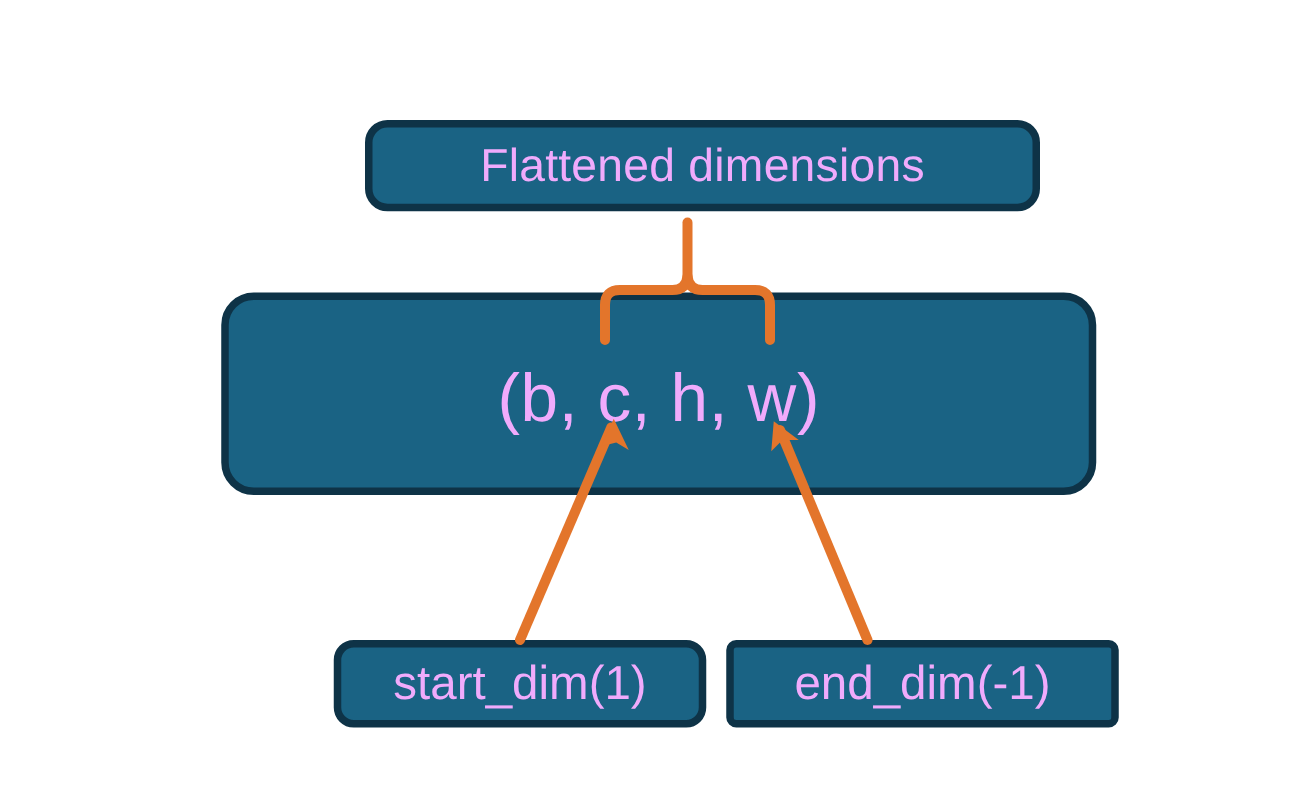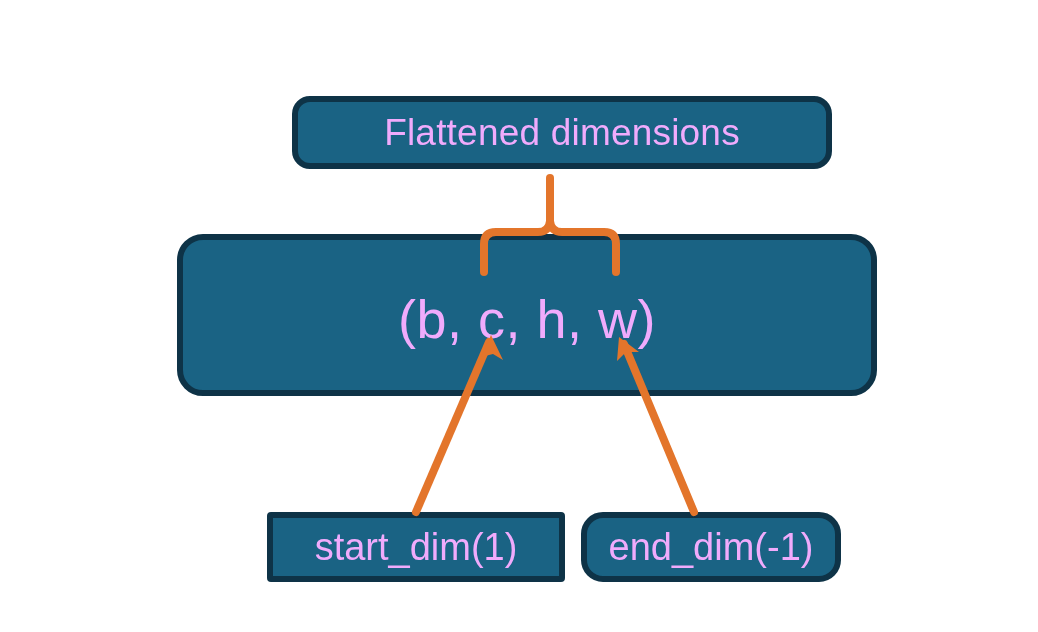--- a/index.html
+++ b/index.html
@@ -60,32 +60,32 @@
     font-size: 54px;
     letter-spacing: 0.5px;
     transform: translateY(4px);
   }
 
   #box-start-dim {
     left: 267px;
     top: 512px;
     width: 298px;
     height: 70px;
-    border-radius: 4px;
+    border-radius: 16px;
   }
   #box-start-dim .node-label {
     font-size: 38px;
   }
 
   #box-end-dim {
     left: 581px;
     top: 512px;
-    width: 260px;
+    width: 314px;
     height: 70px;
-    border-radius: 22px;
+    border-radius: 8px;
     align-items: center;
   }
   #box-end-dim .node-label {
     font-size: 38px;
   }
 
   .node-label {
     white-space: nowrap;
     line-height: 1;
     user-select: none;

